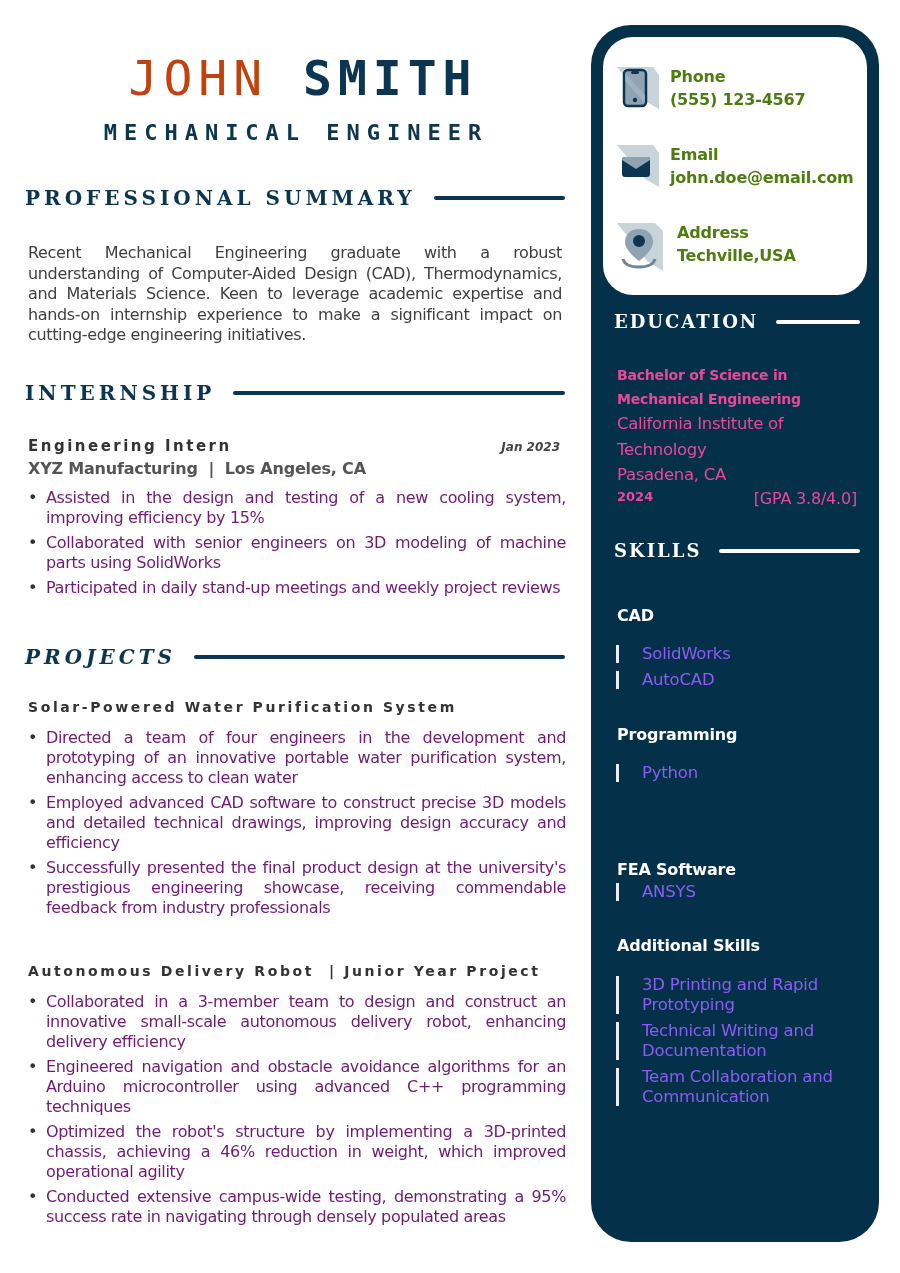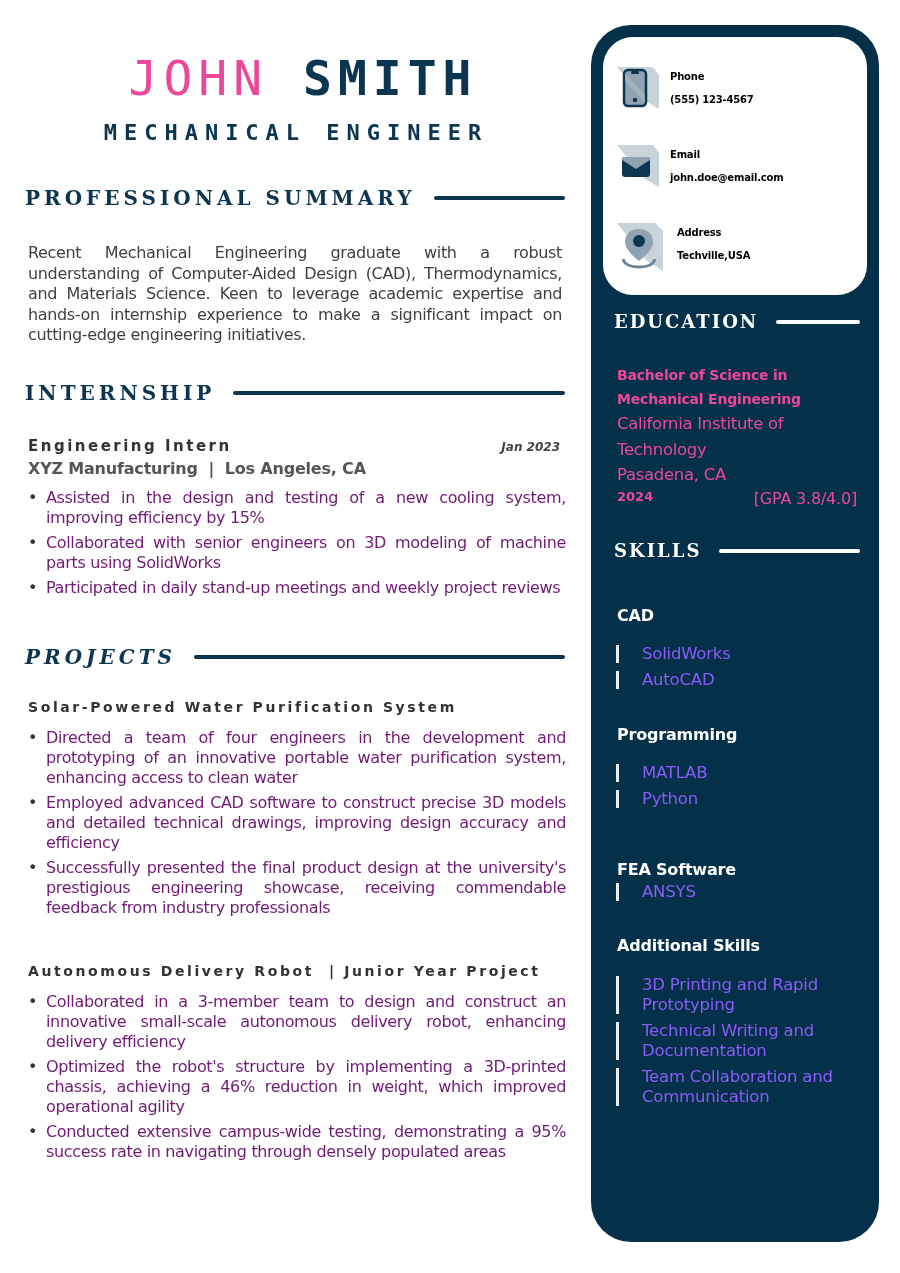--- a/index.html
+++ b/index.html
@@ -4,21 +4,21 @@
 <style>
   * { box-sizing: border-box; margin: 0; padding: 0; }
   html, body { width: 900px; height: 1273px; background: #ffffff; overflow: hidden; }
   body { position: relative; font-family: "DejaVu Sans", sans-serif; color: #3a3a3a; }
 
   
   .name {
     position: absolute; left: 0; width: 606px; top: 50px; text-align: center;
     font-family: "DejaVu Sans Mono", monospace; font-size: 48px; letter-spacing: 6px; line-height: 56px;
   }
-  .name .first { color: #ec4899; font-weight: normal; text-align: right; }
+  .name .first { color: #c2410c; font-weight: normal; text-align: right; }
   .name .last { color: #0b3550; font-weight: bold; }
   .job-title {
     position: absolute; left: 0; width: 592px; top: 120px; text-align: center;
     font-family: "DejaVu Sans Mono", monospace; font-size: 22px; letter-spacing: 7px; color: #0b3550; font-weight: bold;
   }
 
   .sec-head { position: absolute; left: 25px; width: 540px; display: flex; align-items: center; }
   .sec-head .t {
     font-family: "DejaVu Serif", serif; font-weight: bold; color: #0b3550; font-size: 20px; letter-spacing: 4px;
     white-space: nowrap;
@@ -52,21 +52,21 @@
   .sidebar {
     position: absolute; left: 591px; top: 25px; width: 288px; height: 1217px;
     background: #05304a; border-radius: 40px;
   }
   .contact-card {
     position: absolute; left: 603px; top: 37px; width: 264px; height: 258px;
     background: #ffffff; border-radius: 30px;
   }
   .contact { position: absolute; left: 615px; display: flex; align-items: flex-start; }
   .contact .ic { width: 48px; height: 50px; position: relative; }
-  .contact .txt { margin-left: 7px; font-weight: bold; font-size: 10px; line-height: 23px; color: #000000; letter-spacing: -0.2px; }
+  .contact .txt { margin-left: 7px; font-weight: bold; font-size: 16px; line-height: 23px; color: #4d7c0f; letter-spacing: -0.2px; }
 
   .side-head { position: absolute; left: 614px; width: 246px; display: flex; align-items: center; }
   .side-head .t { font-family: "DejaVu Serif", serif; font-weight: bold; color: #ffffff; font-size: 18px; letter-spacing: 2px; white-space: nowrap; }
   .side-head .line { flex: 1; height: 4px; background: #ffffff; border-radius: 2px; margin-left: 18px; }
 
   .edu { position: absolute; left: 617px; width: 240px; top: 363px; color: #ec4899; }
   .edu .deg { font-weight: bold; font-size: 14px; line-height: 24px; letter-spacing: -0.2px; }
   .edu .line2 { font-size: 16.5px; line-height: 25.5px; letter-spacing: -0.3px; }
   .edu .yr { display: flex; justify-content: space-between; align-items: flex-start; margin-top: 1px; }
   .edu .yr .y { font-weight: bold; font-size: 13px; }
@@ -115,20 +115,21 @@
 <div class="proj-title" style="top:699px;">Solar-Powered Water Purification System</div>
 <ul class="bullets" style="top:728px;">
   <li>Directed a team of four engineers in the development and prototyping of an innovative portable water purification system, enhancing access to clean water</li>
   <li>Employed advanced CAD software to construct precise 3D models and detailed technical drawings, improving design accuracy and efficiency</li>
   <li>Successfully presented the final product design at the university's prestigious engineering showcase, receiving commendable feedback from industry professionals</li>
 </ul>
 
 <div class="proj-title" style="top:963px; white-space:pre;">Autonomous Delivery Robot  | Junior Year Project</div>
 <ul class="bullets" style="top:992px;">
   <li>Collaborated in a 3-member team to design and construct an innovative small-scale autonomous delivery robot, enhancing delivery efficiency</li>
+  <li>Engineered navigation and obstacle avoidance algorithms for an Arduino microcontroller using advanced C++ programming techniques</li>
   <li>Optimized the robot's structure by implementing a 3D-printed chassis, achieving a 46% reduction in weight, which improved operational agility</li>
   <li>Conducted extensive campus-wide testing, demonstrating a 95% success rate in navigating through densely populated areas</li>
 </ul>
 
 <div class="sidebar"></div>
 <div class="contact-card"></div>
 
 <div class="contact" style="top:65px;">
   <span class="ic">
     <svg width="48" height="50" viewBox="0 0 48 50">
@@ -196,21 +197,20 @@
 </div>
 
 <div class="skill-cat" style="top:606px;">CAD</div>
 <div class="skill-list" style="top:644px;">
   <div class="skill-item">SolidWorks</div>
   <div class="skill-item">AutoCAD</div>
 </div>
 
 <div class="skill-cat" style="top:725px;">Programming</div>
 <div class="skill-list" style="top:763px;">
-  <div class="skill-item">MATLAB</div>
   <div class="skill-item">Python</div>
 </div>
 
 <div class="skill-cat" style="top:844px;margin-top:16px;">FEA Software</div>
 <div class="skill-list" style="top:882px;">
   <div class="skill-item">ANSYS</div>
 </div>
 
 <div class="skill-cat" style="top:936px;">Additional Skills</div>
 <div class="skill-list" style="top:975px; width:230px;">

